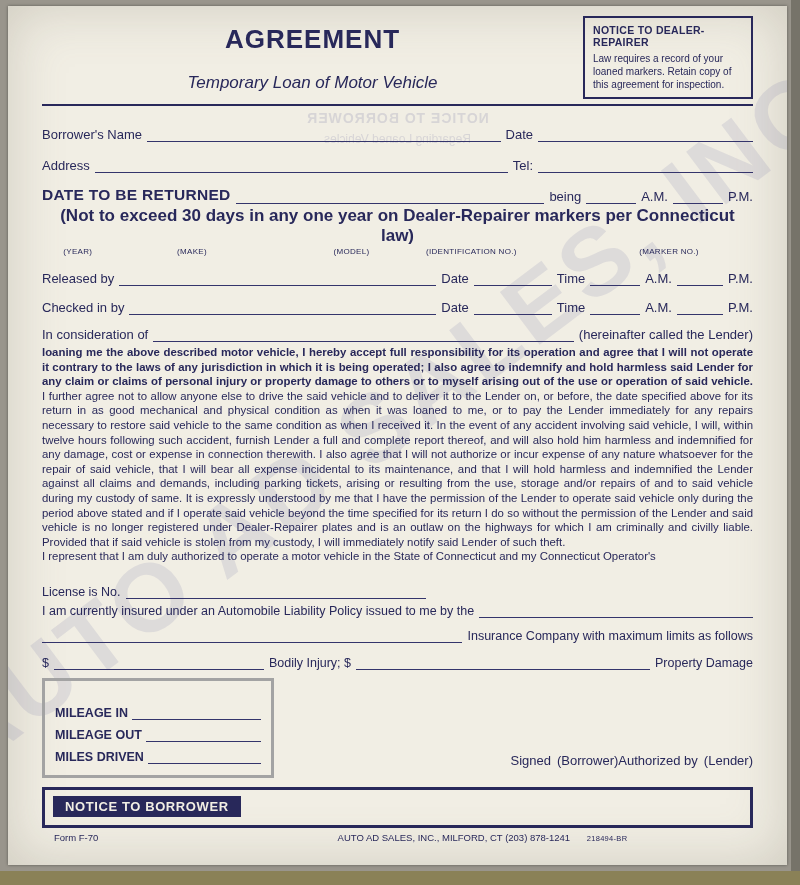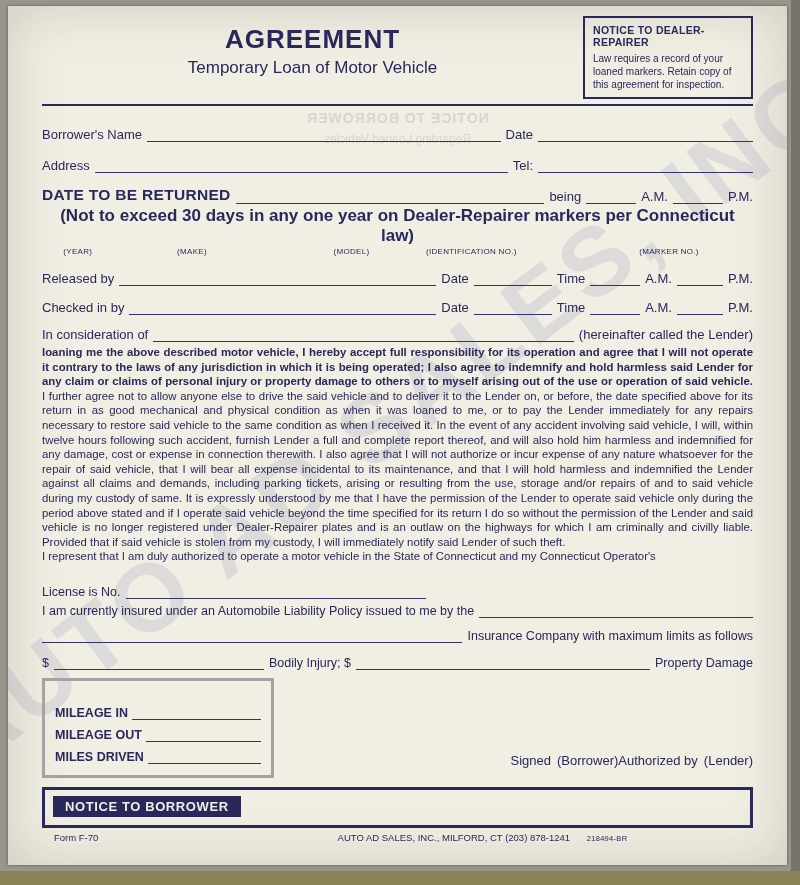--- a/index.html
+++ b/index.html
@@ -37,21 +37,21 @@
   .ghost-line.g2{top:126px;font-size:12px}
 
   
   .header{display:flex;align-items:flex-start}
   .checks{width:198px;padding-top:6px}
   .check-row{display:flex;align-items:center;margin-bottom:7px}
   .checkbox{width:11px;height:11px;border:2px solid #28285a;margin-right:9px;flex:0 0 auto;background:transparent}
   .check-label{font-size:13.5px}
   .title-block{flex:1;text-align:center;padding-top:8px}
   .title{font-size:26px;font-weight:bold;letter-spacing:1px}
-  .subtitle{font-size:17px;margin-top:3px}
+  .subtitle{font-size:17px;font-style:italic;margin-top:18px}
   .dealer-notice{width:170px;border:2.5px solid #28285a;padding:6px 8px;min-height:80px}
   .dealer-notice .dn-title{font-size:10.5px;font-weight:bold;letter-spacing:.3px;margin-bottom:4px}
   .dealer-notice .dn-body{font-size:10px;line-height:13px}
 
   .top-rule{border:none;border-top:2px solid #28285a;margin-top:5px}
 
   
   .row{display:flex;align-items:flex-end;font-size:13px}
   .row .lbl{white-space:nowrap;padding-right:5px}
   .row .lbl.after{padding:0 5px}

